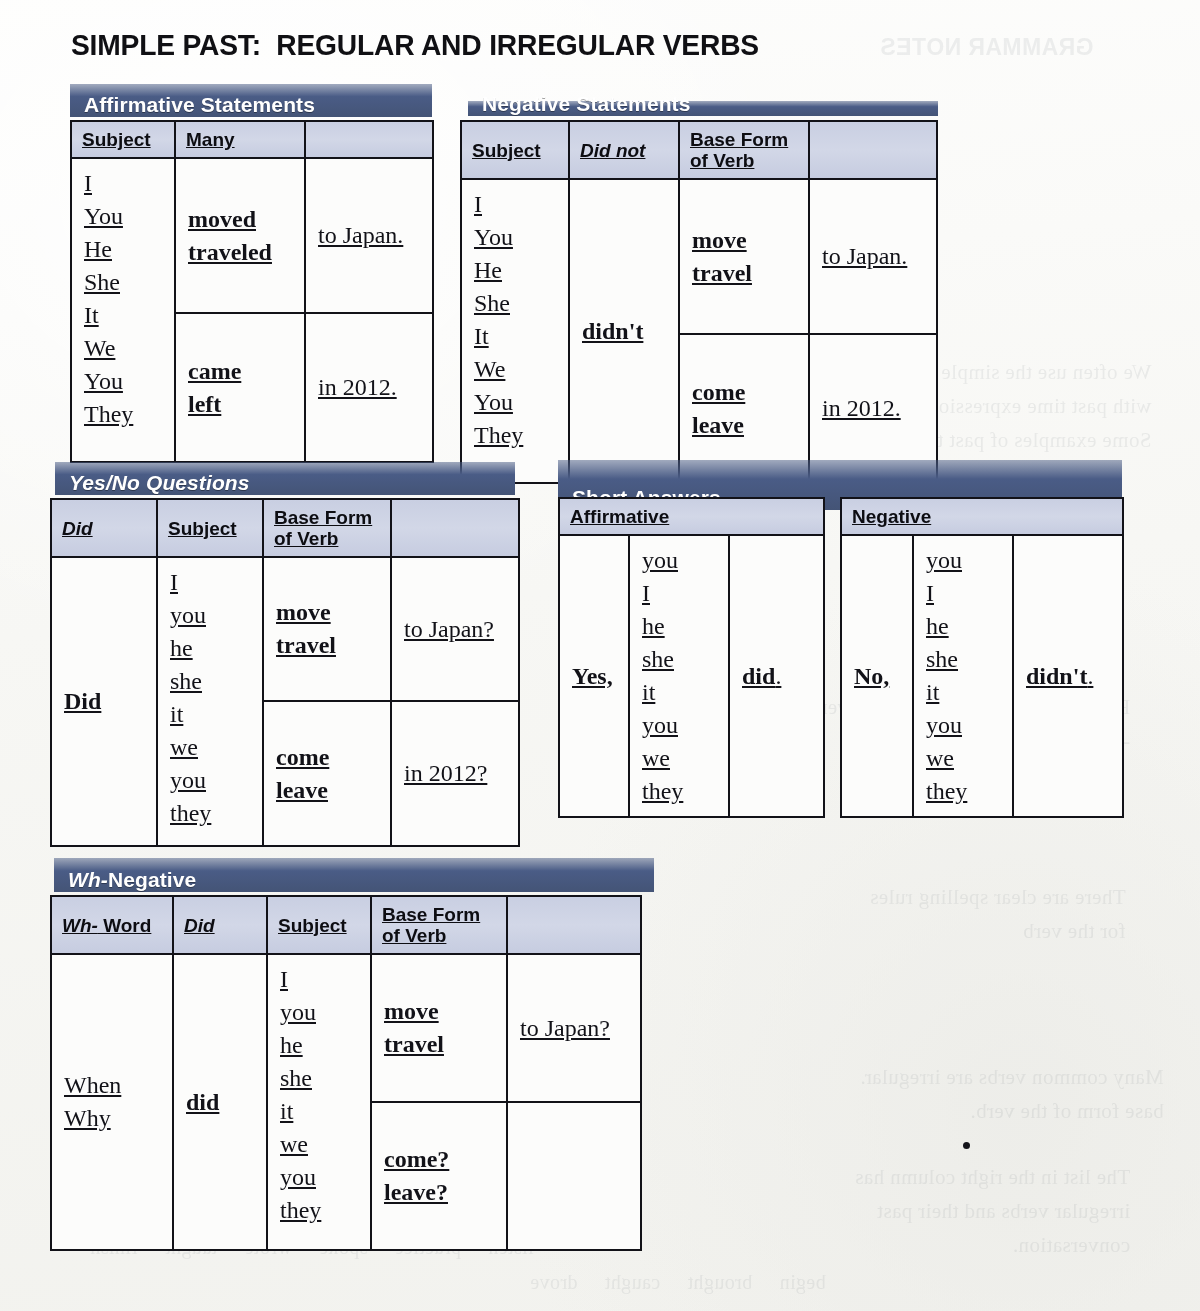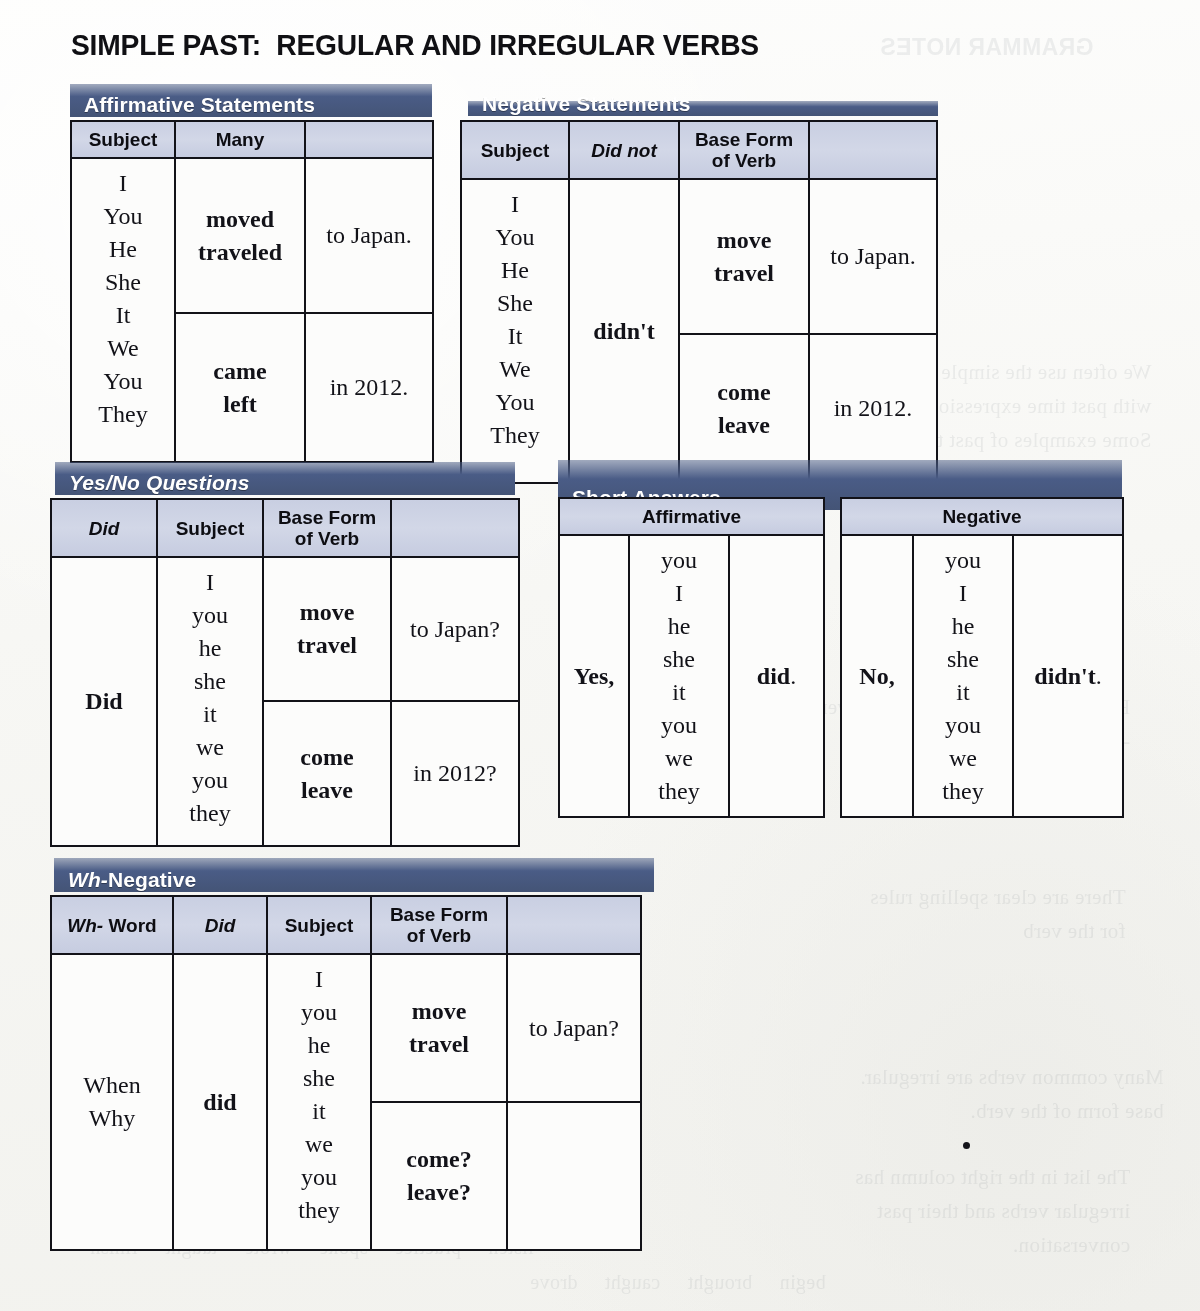--- a/index.html
+++ b/index.html
@@ -80,21 +80,22 @@
     position: absolute;
     border-collapse: collapse;
     table-layout: fixed;
     background: #fcfcfb;
   }
   .gtable td, .gtable th {
     border: 2px solid #121218;
     padding: 0;
     vertical-align: middle;
     font-weight: normal;
-    text-align: center;
+    text-align: left;
+    text-decoration: underline;
   }
   .gtable th {
     background: #ccd2e4;
     background-image: linear-gradient(180deg, #c9cfe2 0%, #d2d7e7 50%, #c6cce0 100%);
     font-family: "Liberation Sans", sans-serif;
     font-weight: bold;
     font-size: 19px;
     color: #0d0d12;
     padding: 7px 10px;
     line-height: 21px;

